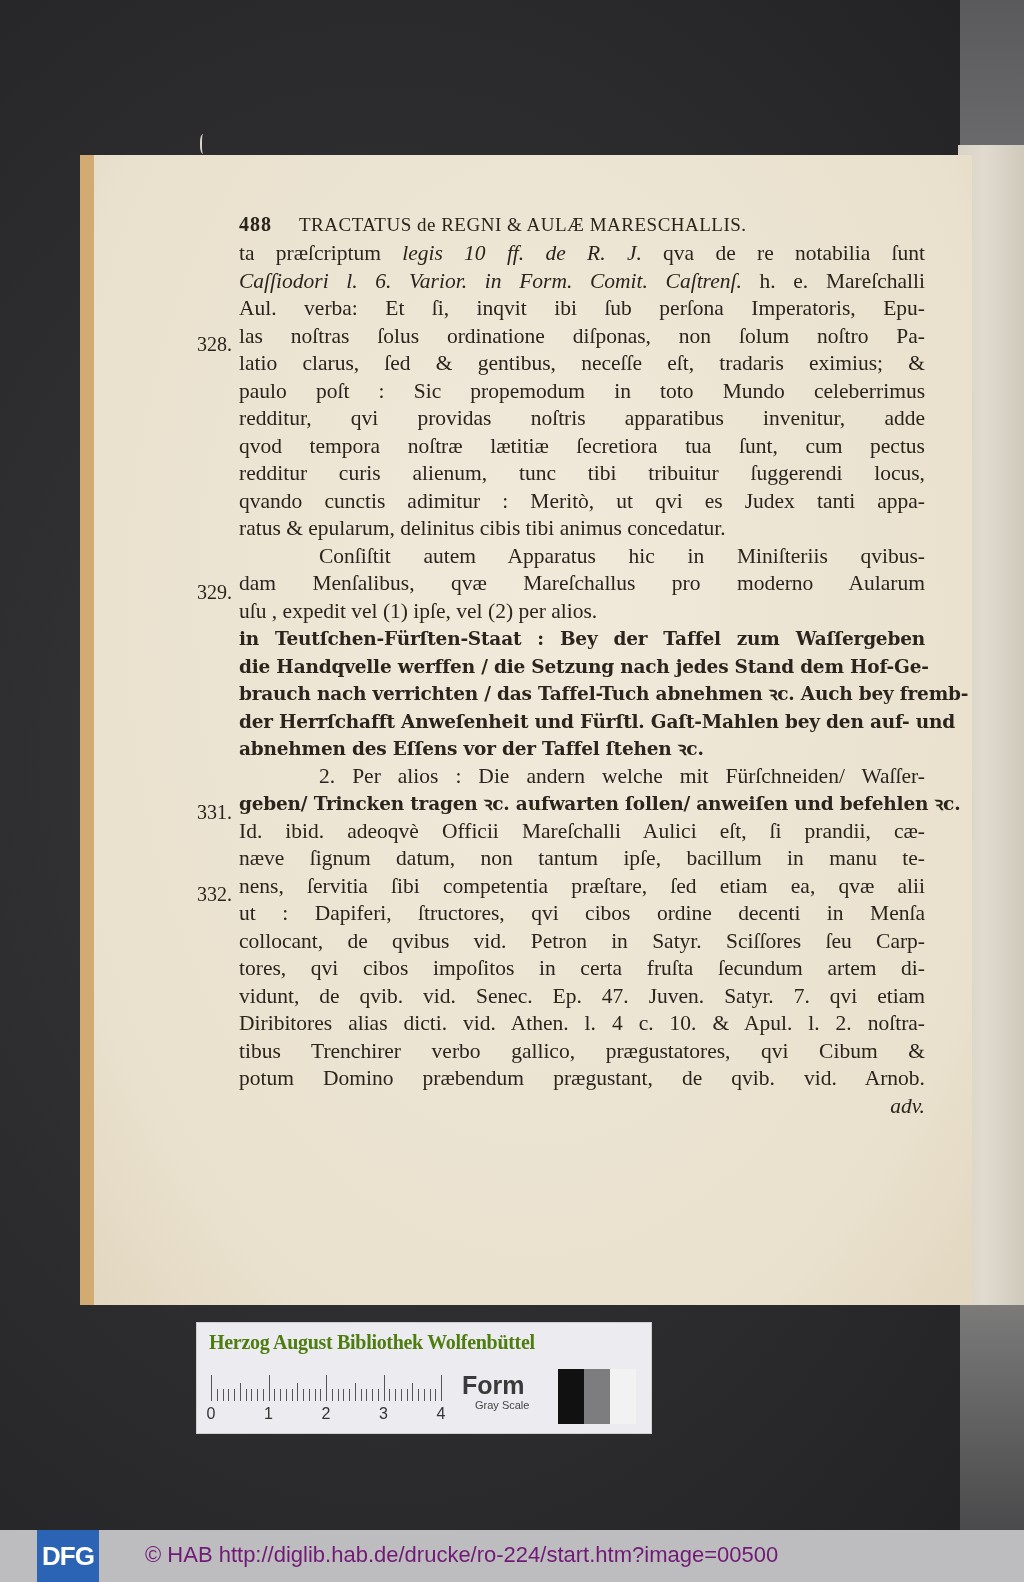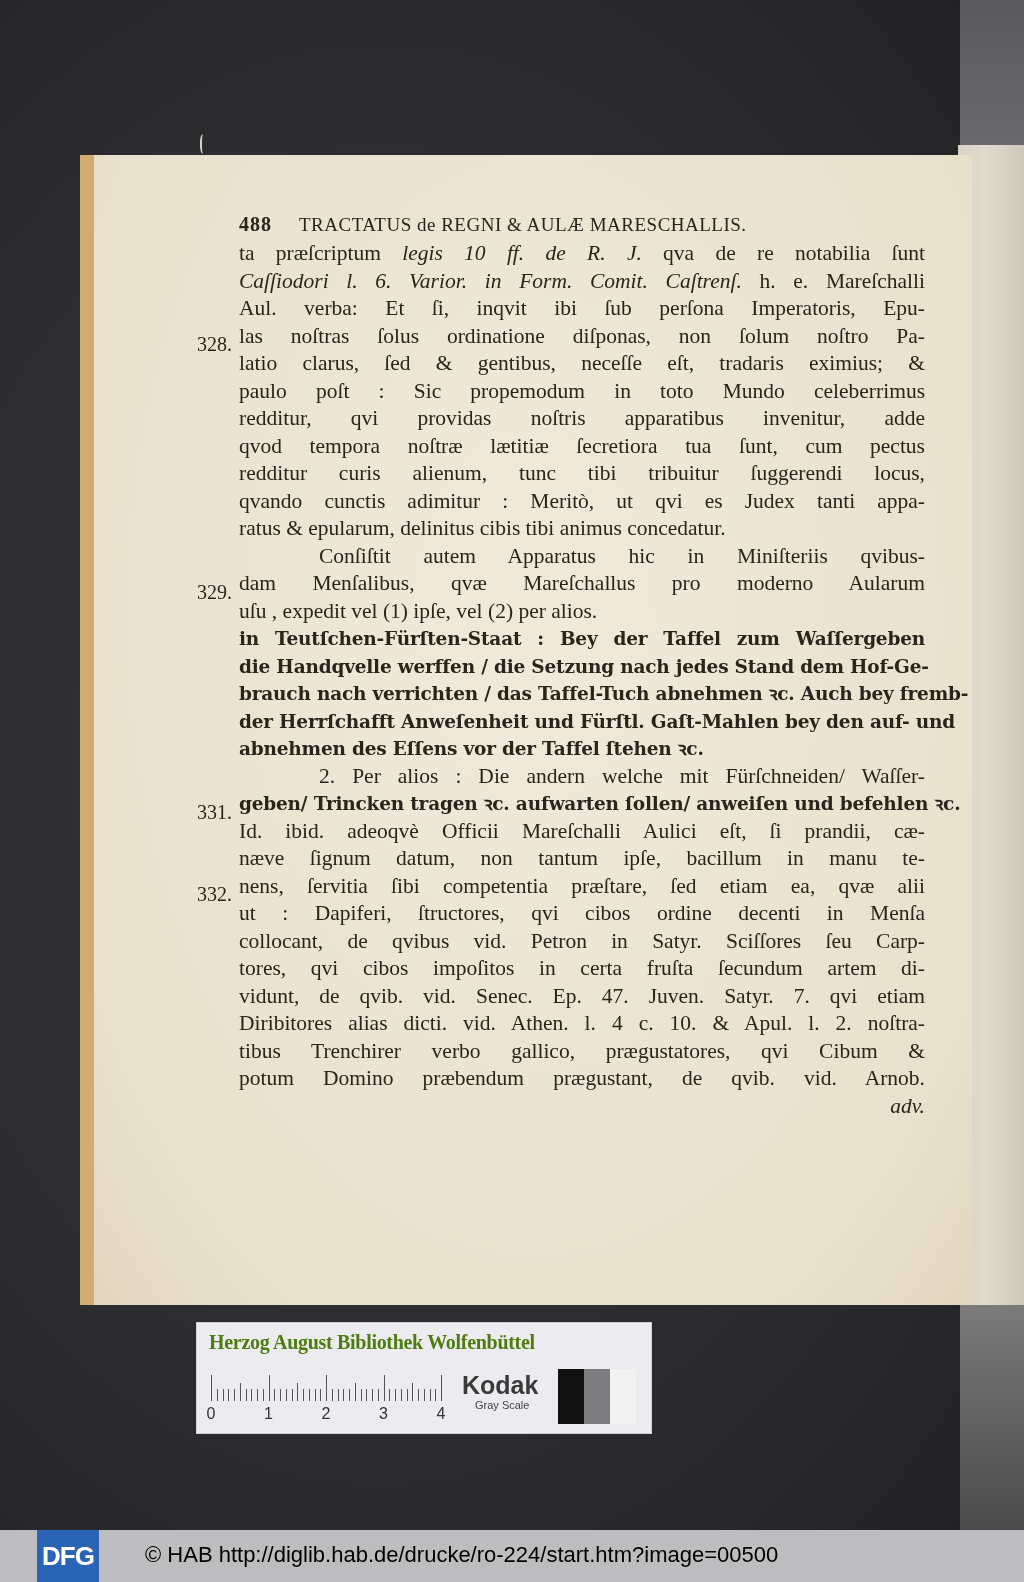--- a/index.html
+++ b/index.html
@@ -50,21 +50,21 @@
       font-weight: bold; font-size: 25px; color: #3a3a3a; }
     .grayscale-label { position: absolute; left: 278px; top: 76px; font-family: "Liberation Sans", sans-serif;
       font-size: 11px; color: #444; }
     .swatches { position: absolute; left: 361px; top: 46px; display: flex; height: 55px; }
     .swatch { width: 26px; height: 55px; }
     .footer { position: absolute; left: 0; top: 1530px; width: 1024px; height: 52px; background: #bdbdbf; }
     .dfg-logo { position: absolute; left: 0; top: 0; width: 62px; height: 52px; background: #2b63b5;
       color: #fff; font-family: "Liberation Sans", sans-serif; font-weight: bold; font-size: 26px;
       line-height: 52px; text-align: center; letter-spacing: -1px; }
     .footer-text { position: absolute; left: 145px; top: 12px; font-family: "Liberation Sans", sans-serif;
-      font-size: 22px; color: #000000; }
+      font-size: 22px; color: #701a75; }
     .bookmark { position: absolute; left: 200px; top: 134px; width: 6px; height: 20px;
       border-left: 2px solid #d9d3c6; border-radius: 40%; }
   </style>
 </head>
 <body>
 
 <div class="bg-left"></div>
 <div class="bg-right"></div>
 <div class="next-page"></div>
 <div class="bookmark"></div>
@@ -178,21 +178,21 @@
       <div class="ruler-tick" style="left: 212.75px; height: 12px;"></div>
       <div class="ruler-tick" style="left: 218.5px; height: 12px;"></div>
       <div class="ruler-tick" style="left: 224.25px; height: 12px;"></div>
       <div class="ruler-tick" style="left: 230px; height: 26px;"></div>
       <div class="ruler-label" style="left: 0px;">0</div>
       <div class="ruler-label" style="left: 57.5px;">1</div>
       <div class="ruler-label" style="left: 115px;">2</div>
       <div class="ruler-label" style="left: 172.5px;">3</div>
       <div class="ruler-label" style="left: 230px;">4</div>
     </div>
-  <div class="kodak">Kodak</div>
+  <div class="kodak">Form</div>
   <div class="grayscale-label">Gray Scale</div>
   <div class="swatches">
     <div class="swatch" style="background: rgb(17, 17, 17);"></div>
     <div class="swatch" style="background: rgb(125, 125, 127);"></div>
     <div class="swatch" style="background: rgb(242, 242, 242);"></div>
   </div>
 </div>
 
 <div class="footer">
   <div class="dfg-logo" style="background: rgb(43, 99, 181); margin-left: 37px;">DFG</div>

